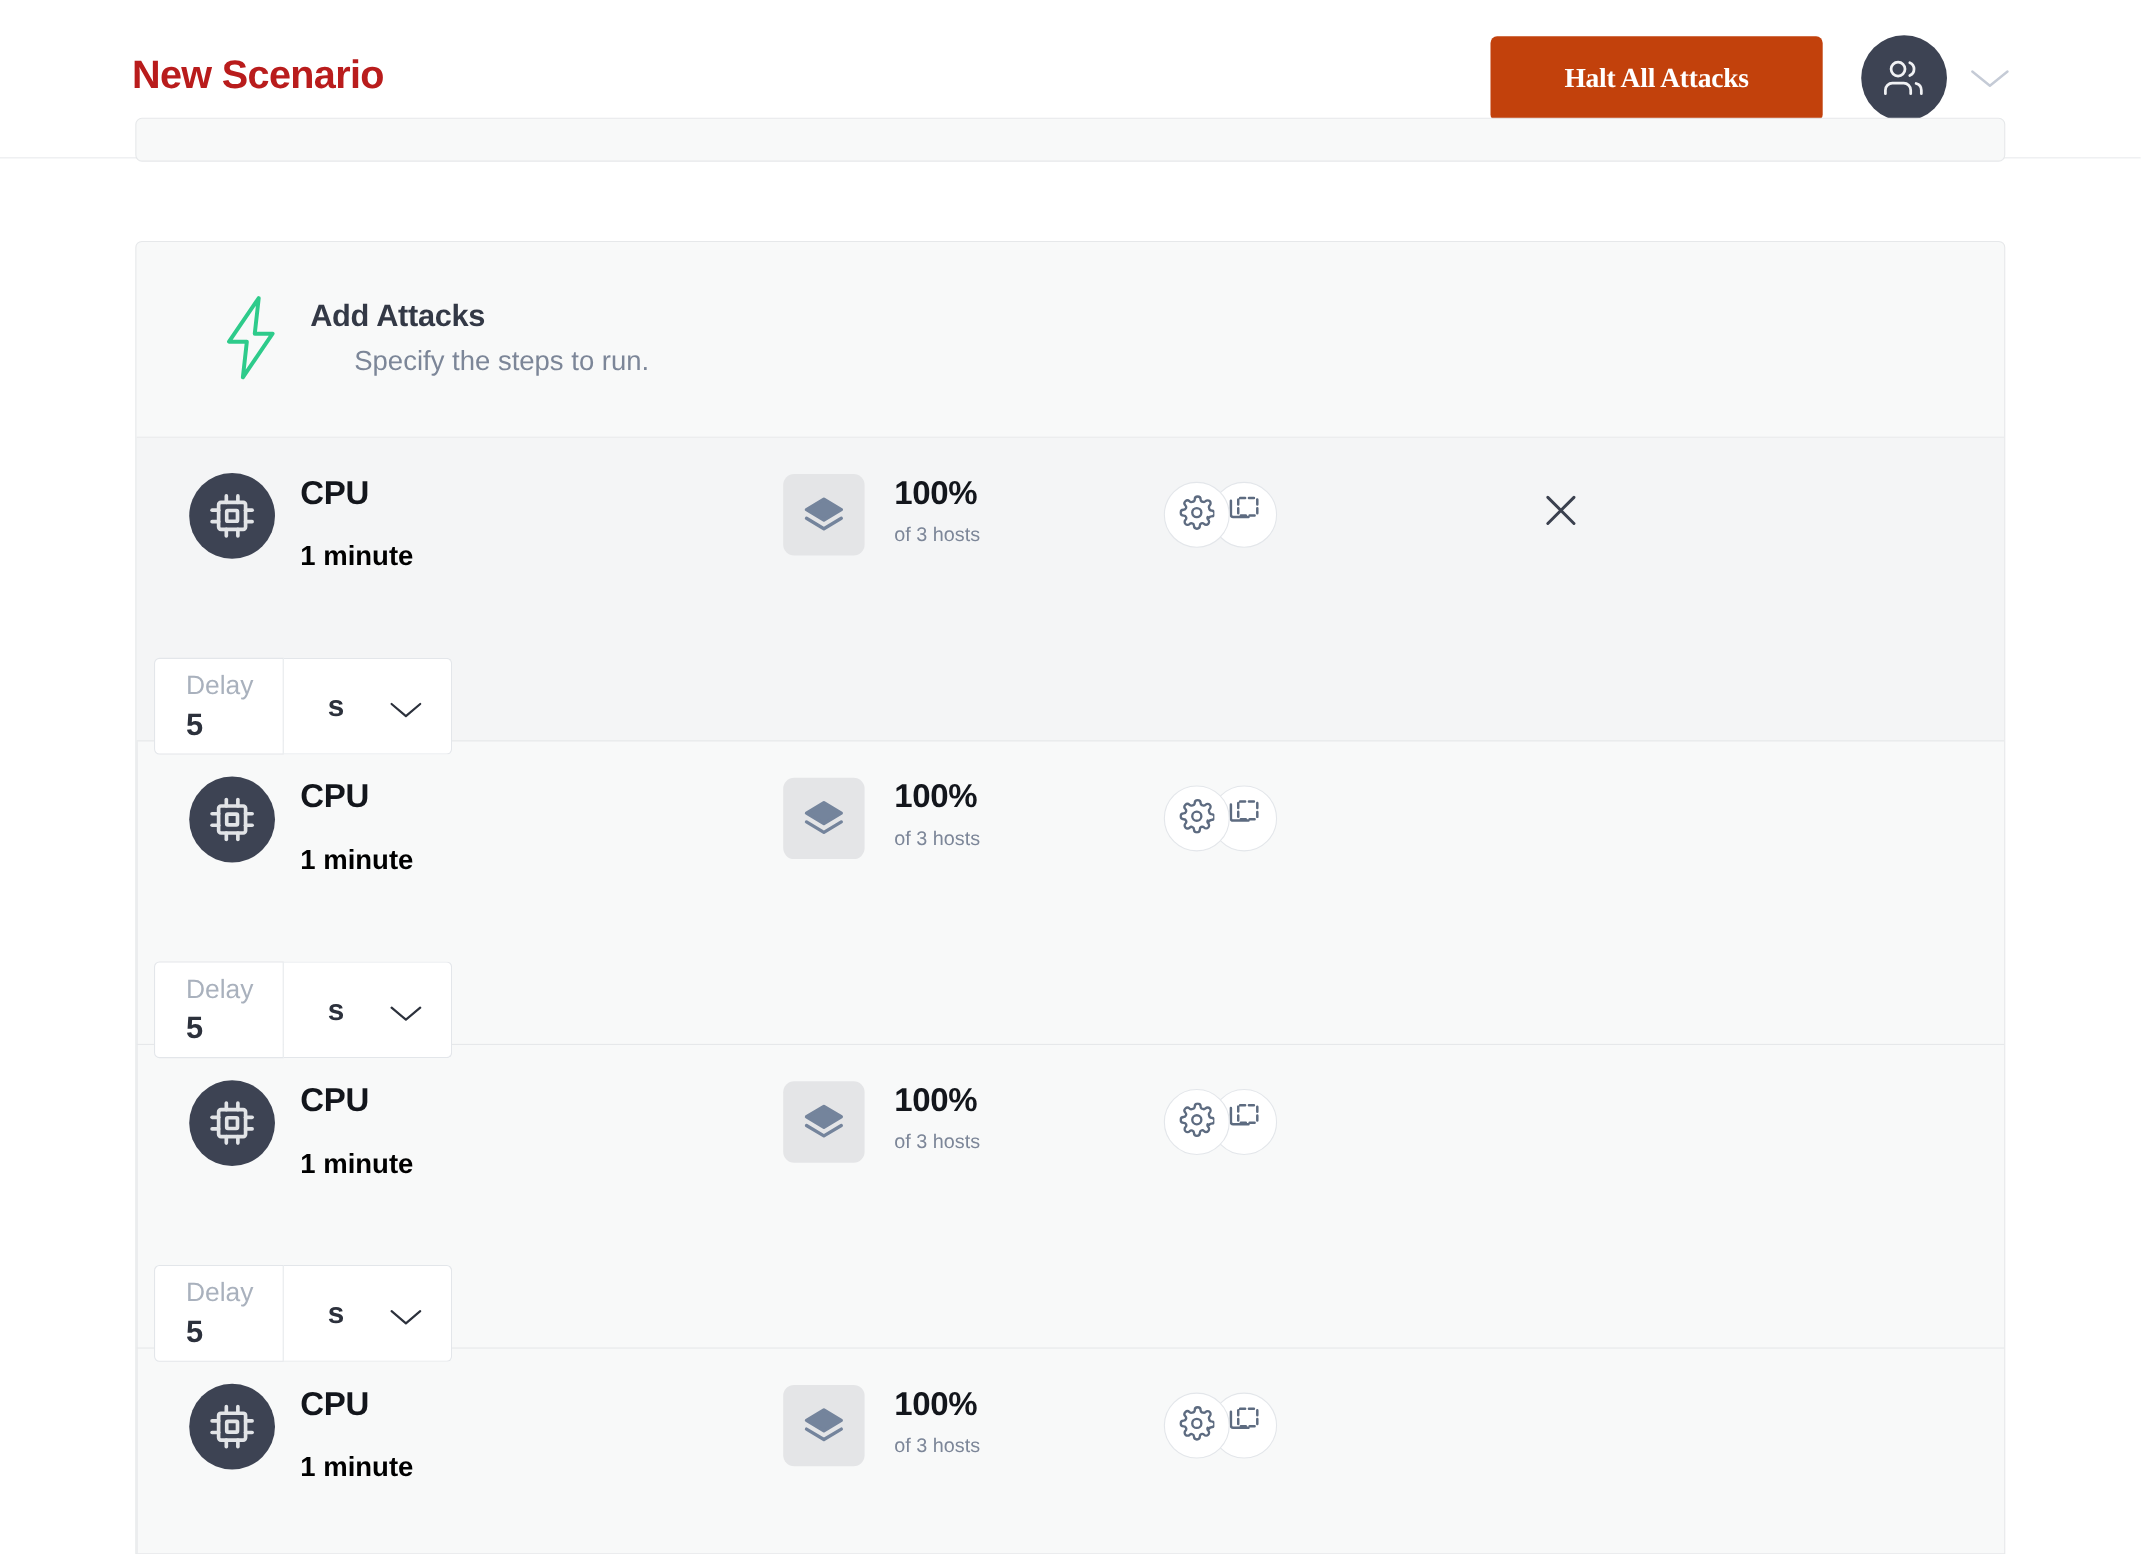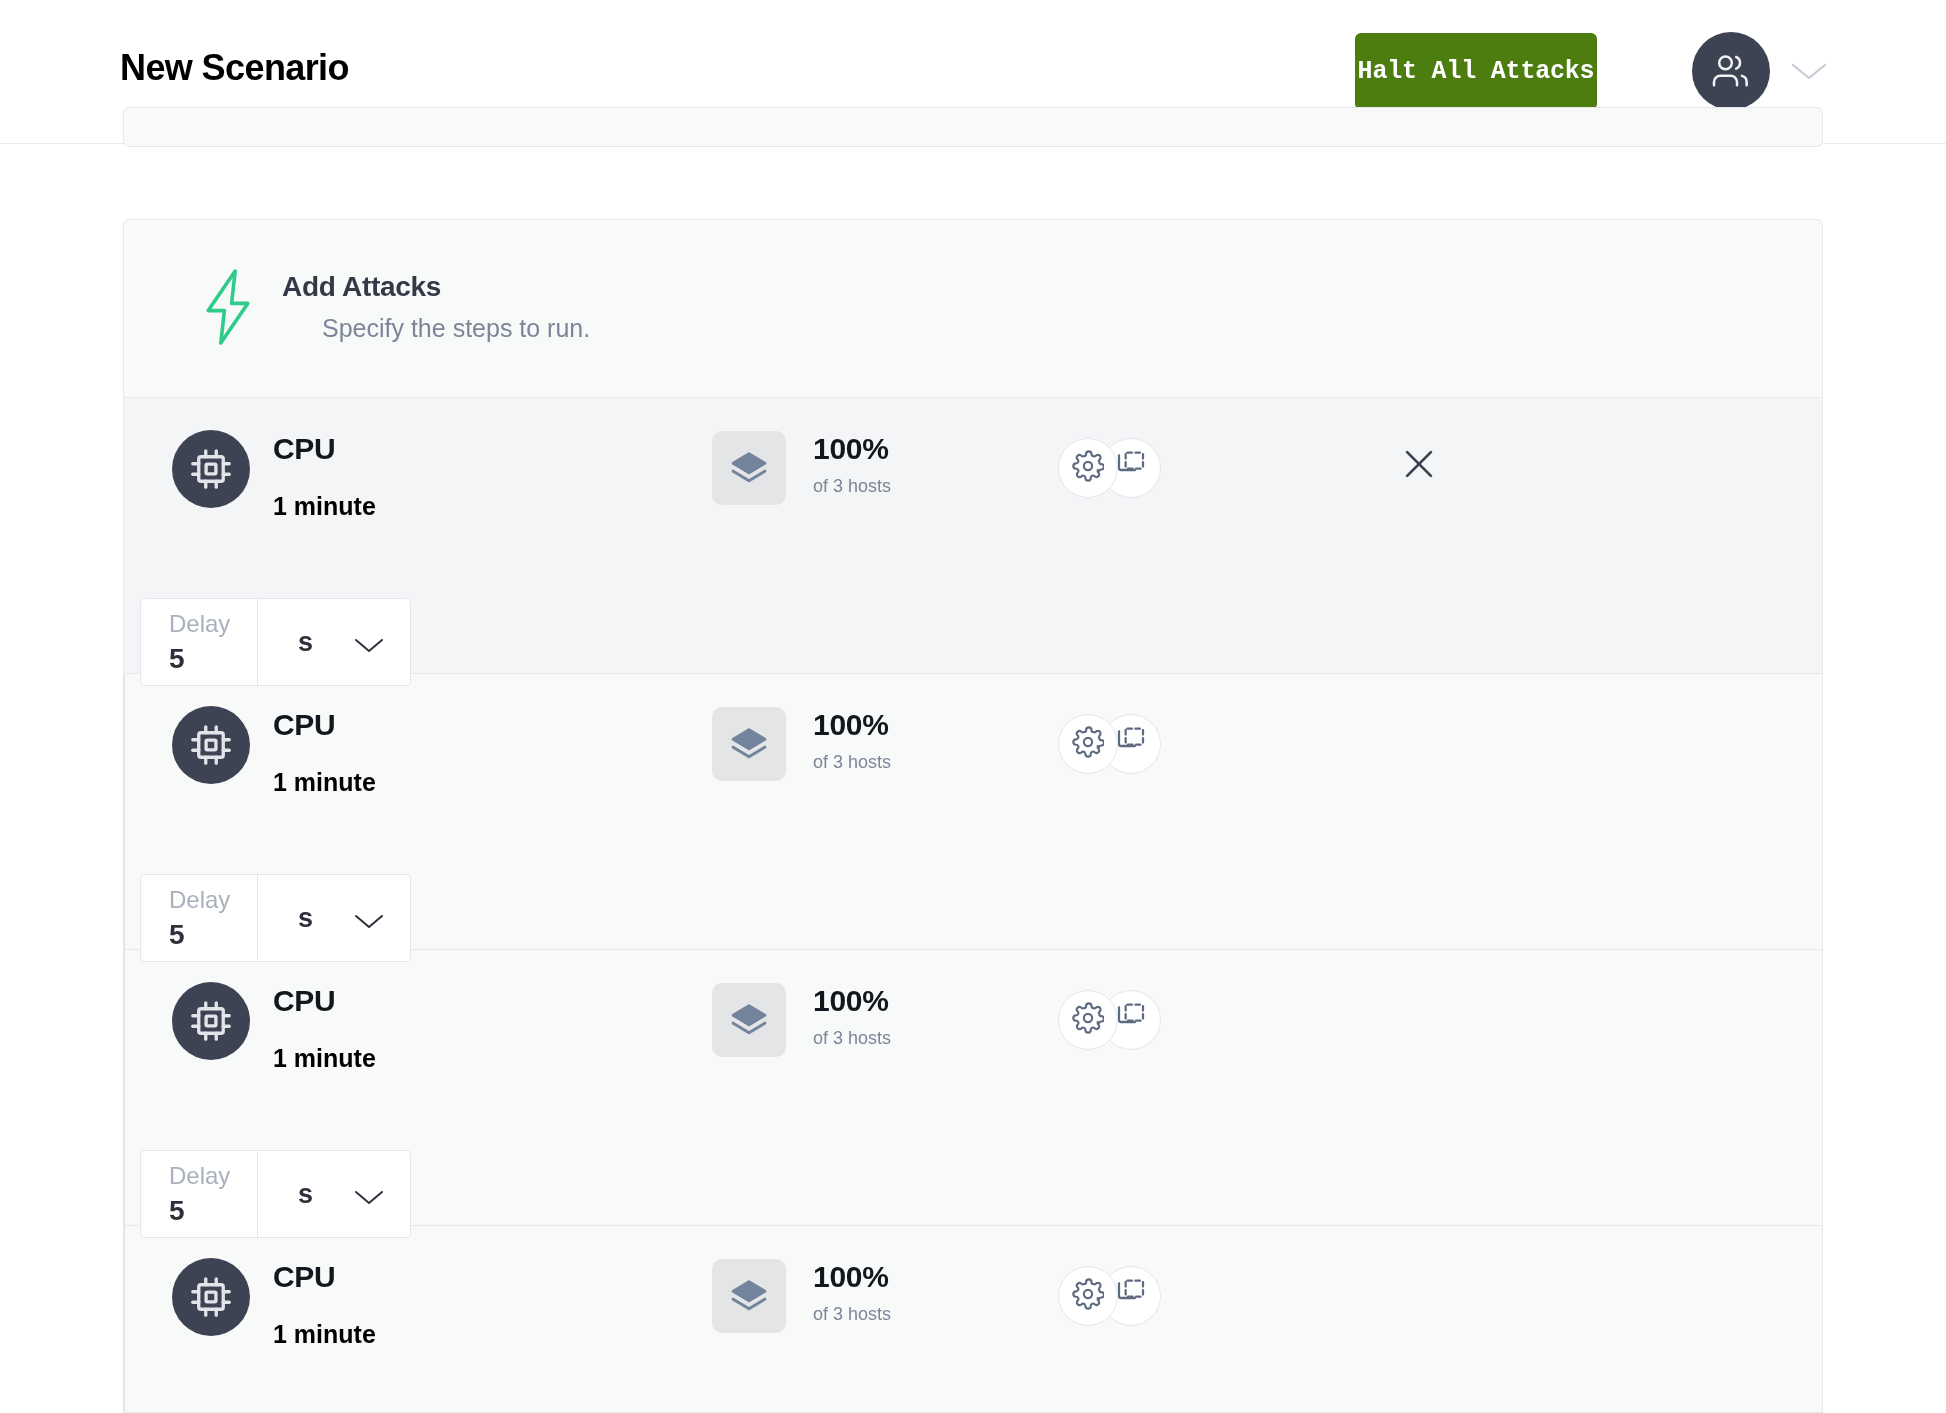--- a/index.html
+++ b/index.html
@@ -13,29 +13,29 @@
   
   .topbar {
     position: absolute; left: 0; top: 0;
     width: 1946px; height: 144px;
     background: #ffffff;
     border-bottom: 1px solid #e8eaed;
   }
   .page-title {
     position: absolute; left: 120px; top: 47px;
     font-size: 36px; font-weight: 700; letter-spacing: -0.6px;
-    color: #000000;
+    color: #b91c1c;
   }
   .halt-btn {
     position: absolute; left: 1355px; top: 33px;
-    width: 242px; height: 77px;
-    background: #4d7c0f;
+    width: 302px; height: 77px;
+    background: #c2410c;
     border: none; border-radius: 6px;
     color: #ffffff;
-    font-family: Liberation Mono, monospace;
+    font-family: Liberation Serif, serif;
     font-size: 25px; font-weight: 700; letter-spacing: -0.2px;
     cursor: pointer;
   }
   .avatar {
     position: absolute; left: 1692px; top: 32px;
     width: 78px; height: 78px; border-radius: 50%;
     background: #3d4353;
     display: flex; align-items: center; justify-content: center;
     cursor: pointer;
   }

